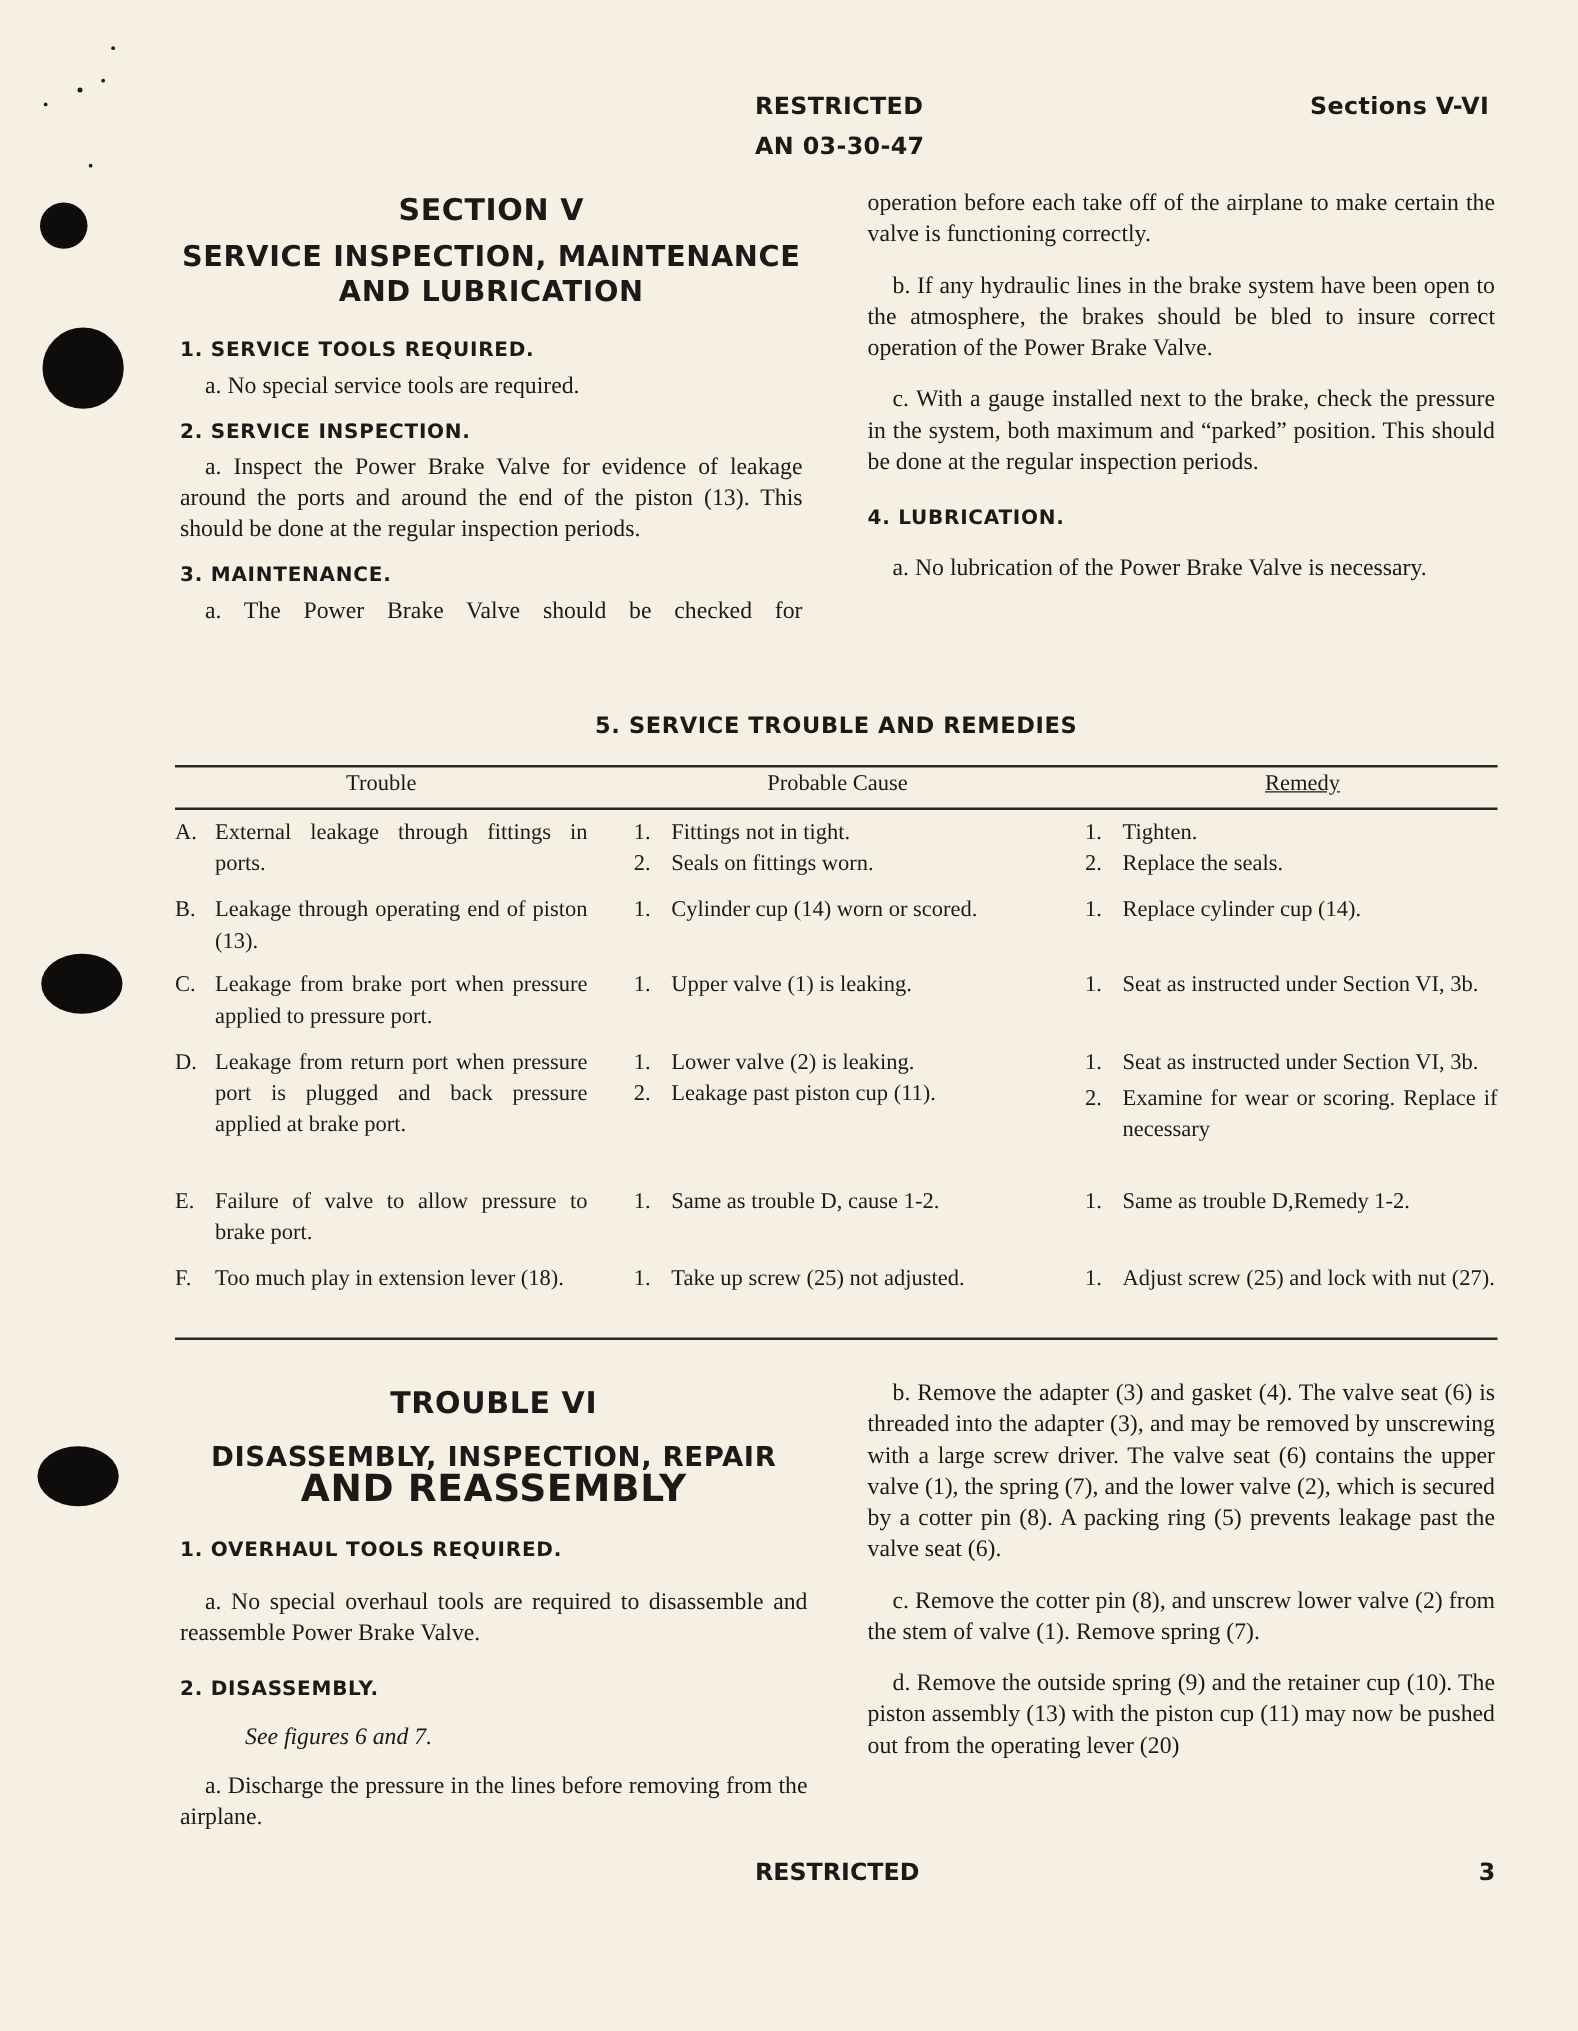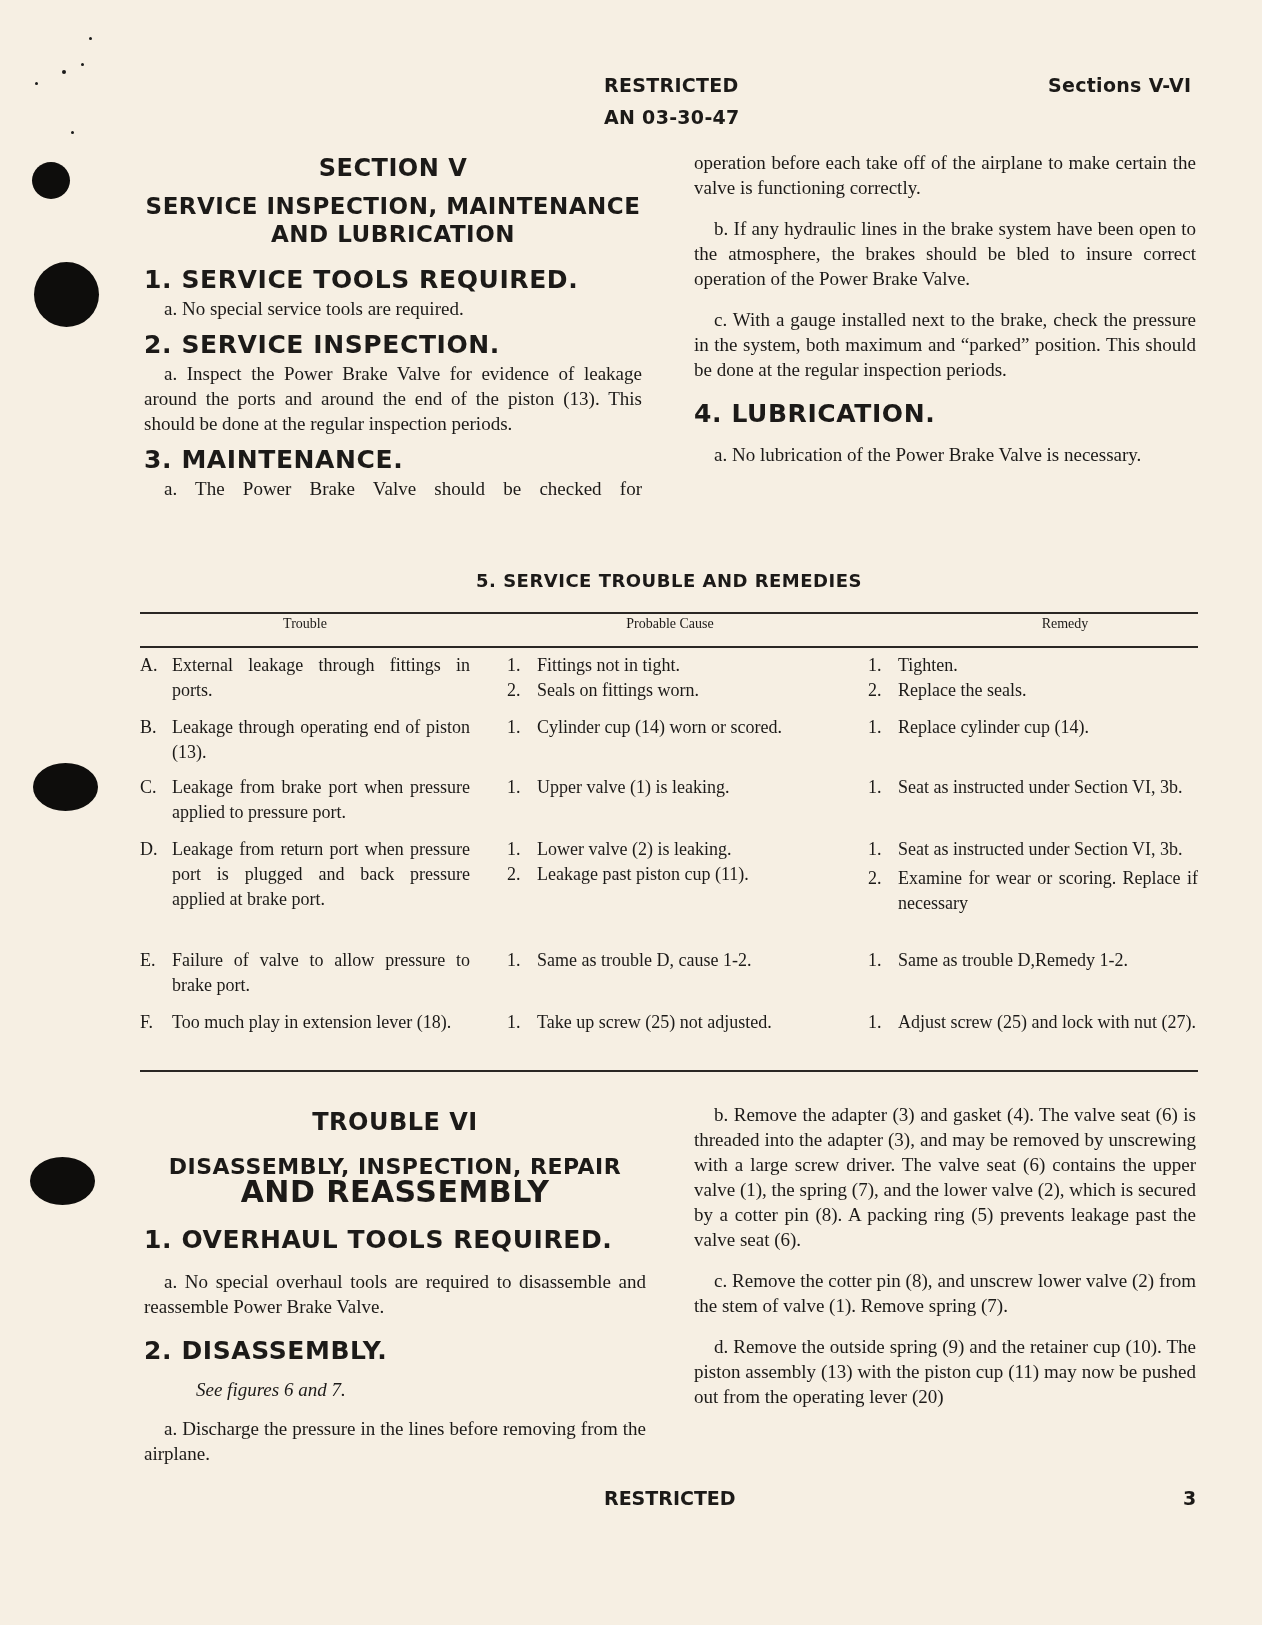--- a/index.html
+++ b/index.html
@@ -8,27 +8,27 @@
     background: #f6efe3;
     color: #1c1a18;
     font-family: "Liberation Serif", "DejaVu Serif", serif;
   }
   .hole { position: absolute; background: #0e0d0c; border-radius: 50%; }
   .speck { position: absolute; background: #1a1a1a; border-radius: 50%; }
   .sans { font-family: "DejaVu Sans", "Liberation Sans", sans-serif; font-weight: bold; }
   .hdr { position: absolute; font-size: 19px; letter-spacing: 0.3px; }
   .col { position: absolute; }
   .sec-title { text-align: center; font-size: 23px; letter-spacing: 0.5px; line-height: 28px; margin: 0; }
-  .h2 { font-size: 25px; letter-spacing: 0.6px; margin: 0; line-height: 24px; }
+  .h2 { font-size: 16px; letter-spacing: 0.6px; margin: 0; line-height: 24px; }
   p.body { margin: 0; font-size: 19px; line-height: 25px; text-align: justify; text-indent: 20px; }
   p.body.noind { text-indent: 0; }
   .ital { font-style: italic; }
   .tbl-title { position: absolute; left: 140px; width: 1058px; text-align: center; top: 570px; font-size: 18px; letter-spacing: 0.5px; }
   .rule { position: absolute; left: 140px; width: 1058px; height: 2px; background: #2a2724; }
-  .th { position: absolute; top: 616px; font-size: 14px; text-align: center; font-family: "Liberation Serif", serif; }
+  .th { position: absolute; top: 616px; font-size: 18px; text-align: center; font-family: "Liberation Serif", serif; }
   .trow { position: absolute; left: 140px; width: 1058px; font-size: 18px; line-height: 25px; }
   .cell { position: absolute; top: 0; }
   .cell .ln { display: flex; }
   .cell .lbl { width: 32px; flex: none; }
   .cell .txt { flex: 1; text-align: justify; }
   .cell .lbl2 { width: 30px; flex: none; }
   .page-no { position: absolute; font-size: 19px; }
 </style>
 </head>
 <body>
@@ -67,21 +67,21 @@
   <p class="body" style="margin-top:16px;">b. If any hydraulic lines in the brake system have been open to the atmosphere, the brakes should be bled to insure correct operation of the Power Brake Valve.</p>
   <p class="body" style="margin-top:16px;">c. With a gauge installed next to the brake, check the pressure in the system, both maximum and “parked” position. This should be done at the regular inspection periods.</p>
   <div class="h2 sans" style="margin-top:20px;">4. LUBRICATION.</div>
   <p class="body" style="margin-top:16px;">a. No lubrication of the Power Brake Valve is necessary.</p>
 </div>
 
 <div class="tbl-title sans">5. SERVICE TROUBLE AND REMEDIES</div>
 <div class="rule" style="top:612px;"></div>
 <div class="th" style="left:140px;width:330px;">Trouble</div>
 <div class="th" style="left:500px;width:340px;">Probable Cause</div>
-<div class="th" style="left:896px;width:338px;">Remedy</div>
+<div class="th" style="left:873px;width:338px;text-decoration:underline;">Remedy</div>
 <div class="rule" style="top:646px;"></div>
 
 <div class="trow" style="top:653px;">
   <div class="cell" style="left:0;width:330px;">
       <div class="ln">
         <span class="lbl">A.</span>
         <span class="txt">External leakage through fittings in ports.</span>
       </div>
     </div>
   <div class="cell" style="left:367px;width:320px;">

